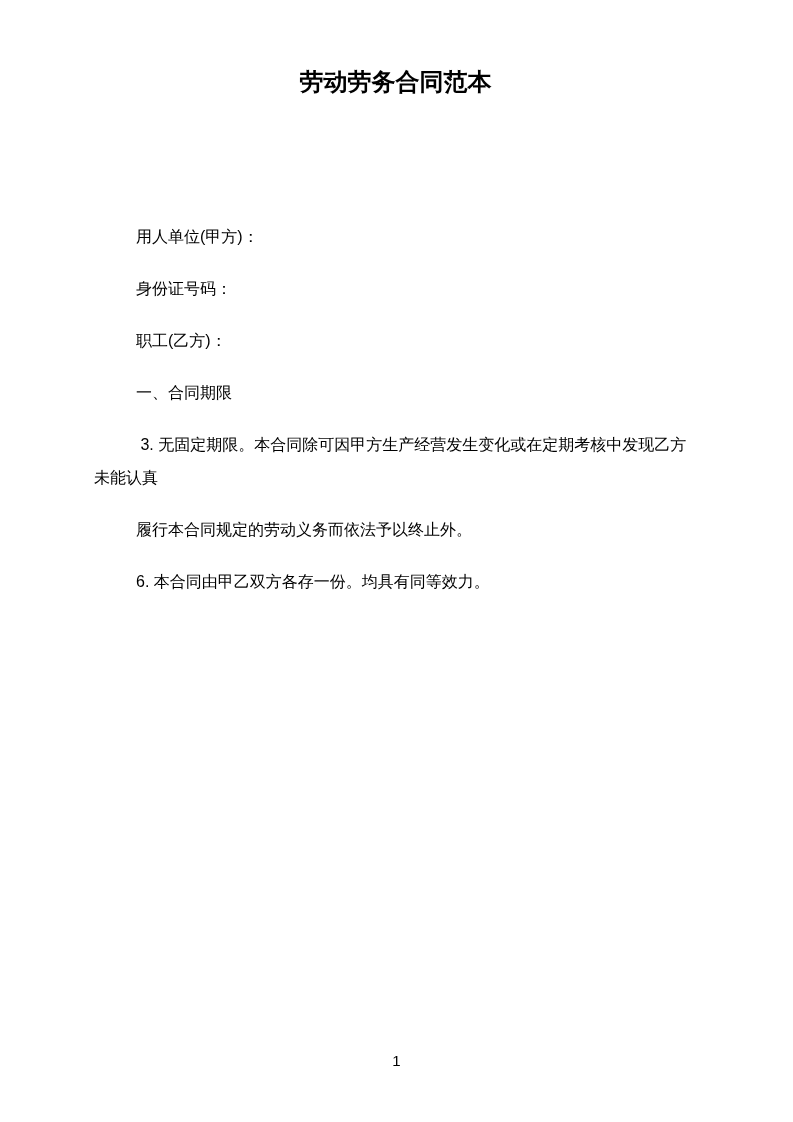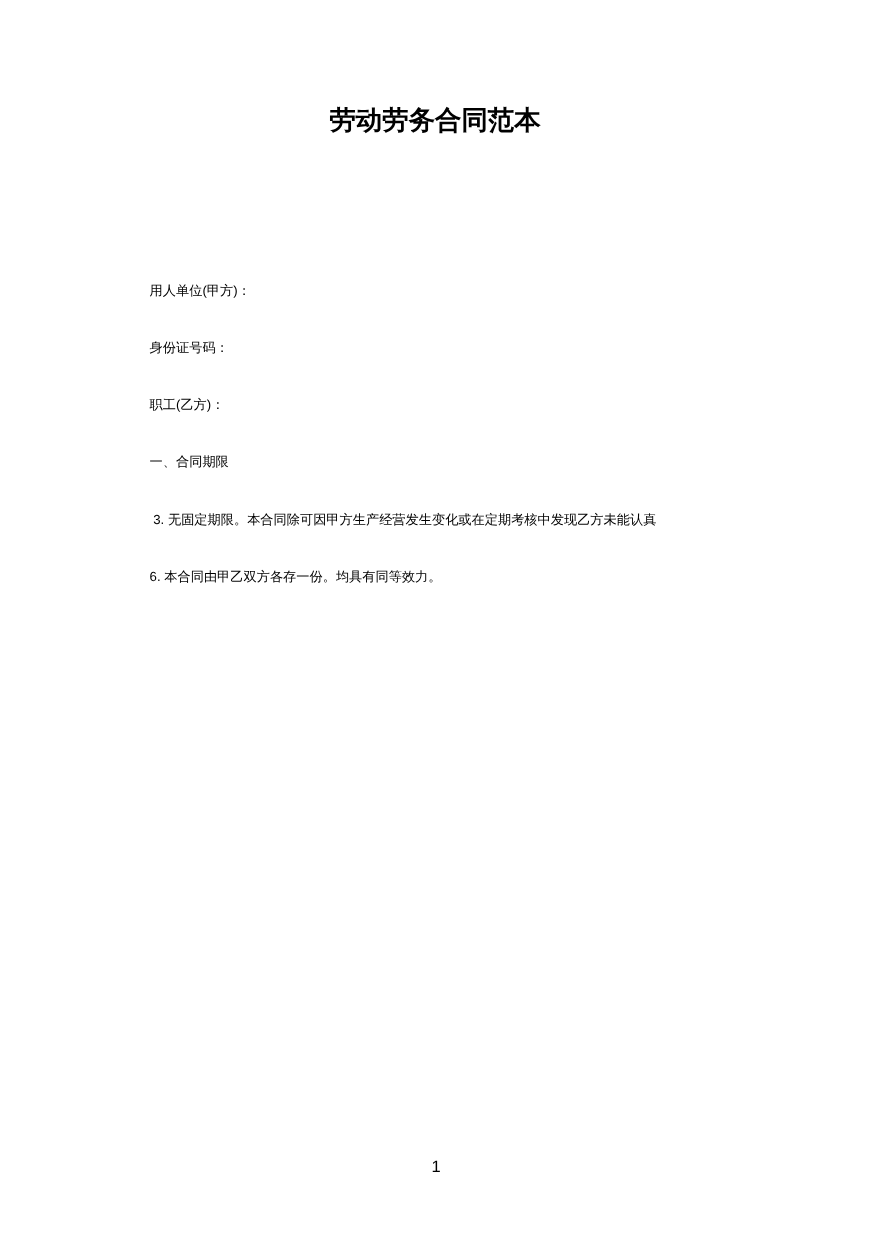--- a/index.html
+++ b/index.html
@@ -8,33 +8,33 @@
     background: #ffffff;
   }
   .page {
     position: relative;
     width: 793px;
     height: 1122px;
     background: #ffffff;
     color: #000000;
     font-family: "Liberation Sans", sans-serif;
     box-sizing: border-box;
-    padding: 93px 96px 0 94px;
+    padding: 65px 96px 0 94px;
     overflow: hidden;
   }
   .doc-title {
     margin: 0;
     font-size: 24px;
     line-height: 34px;
     font-weight: bold;
     text-align: center;
   }
   .para {
     margin: 19px 0 0 0;
-    font-size: 12px;
+    font-size: 16px;
     line-height: 33px;
     text-indent: 42px;
     white-space: pre-wrap;
     word-break: break-all;
   }
   .first-after-title {
     margin-top: 121px;
   }
   .page-number {
     position: absolute;
@@ -59,20 +59,21 @@
 
   <p class="para">职工(乙方)：</p>
 
 
   <p class="para">一、合同期限</p>
 
 
 
   <p class="para"> 3. 无固定期限。本合同除可因甲方生产经营发生变化或在定期考核中发现乙方未能认真</p>
 
+  <p class="para">履行本合同规定的劳动义务而依法予以终止外。</p>
 
   <p class="para">6. 本合同由甲乙双方各存一份。均具有同等效力。</p>
 
 
 
   <div class="page-number">1</div>
 
 </div>
 
 </body></html>

